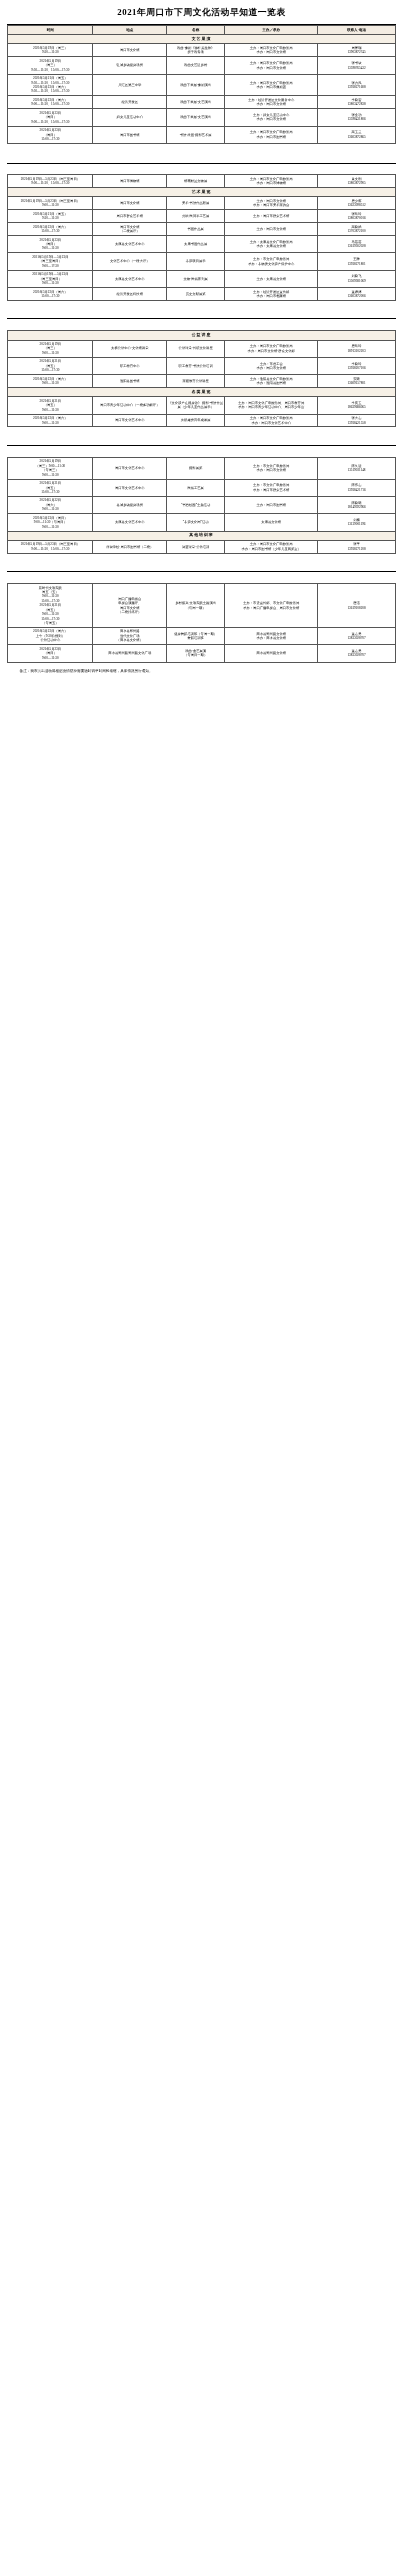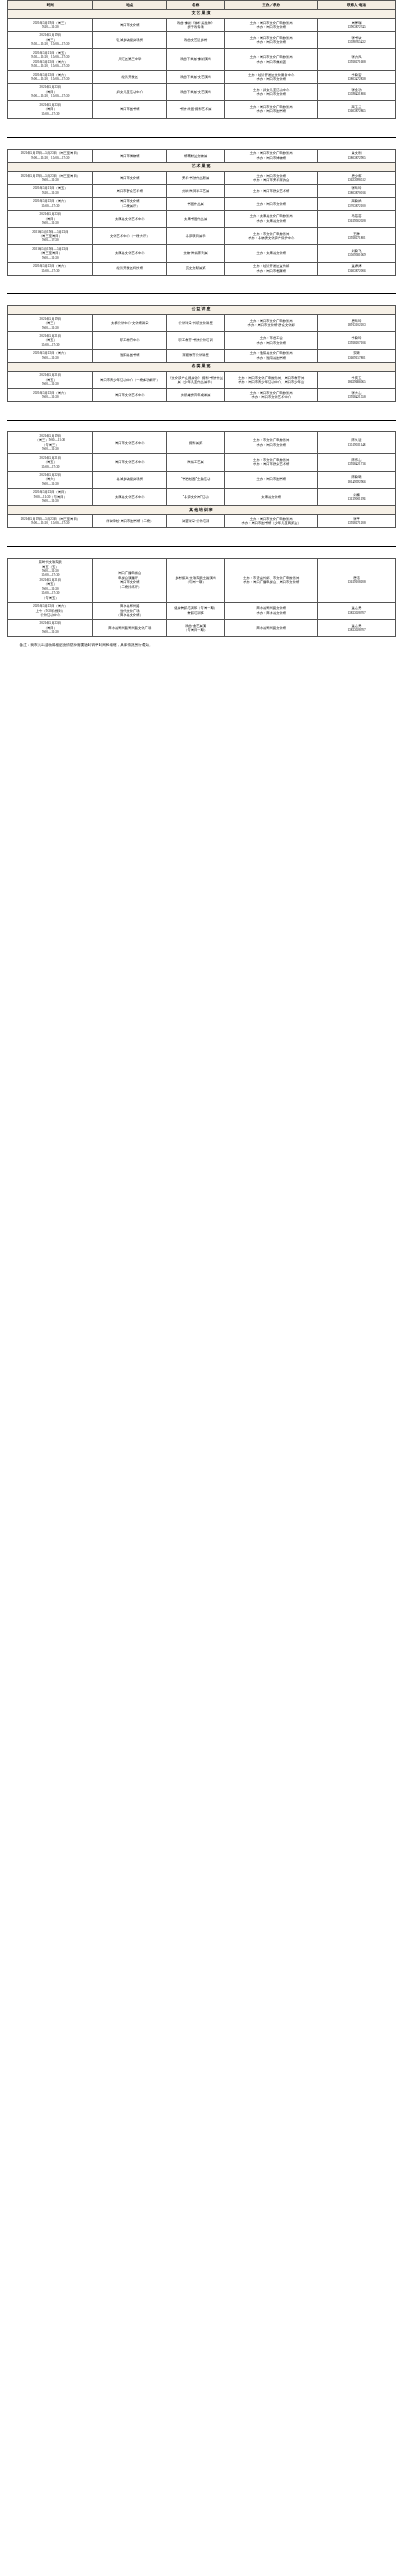--- a/index.html
+++ b/index.html
@@ -53,20 +53,21 @@
   .spacer{height:11.3px;}
   .tbl-wrap{padding-bottom:1px;}
   .sep{height:12.4px;}
 </style>
 </head>
 <body>
 
 <div class="page">
 
   <div class="sheet">
+    <div class="title">2021年周口市下周文化活动早知道一览表</div>
     <div class="tbl-wrap">
       <table>
         <colgroup>
             <col class="c1">
             <col class="c2">
             <col class="c3">
             <col class="c4">
             <col class="c5">
           </colgroup>
         <thead>

